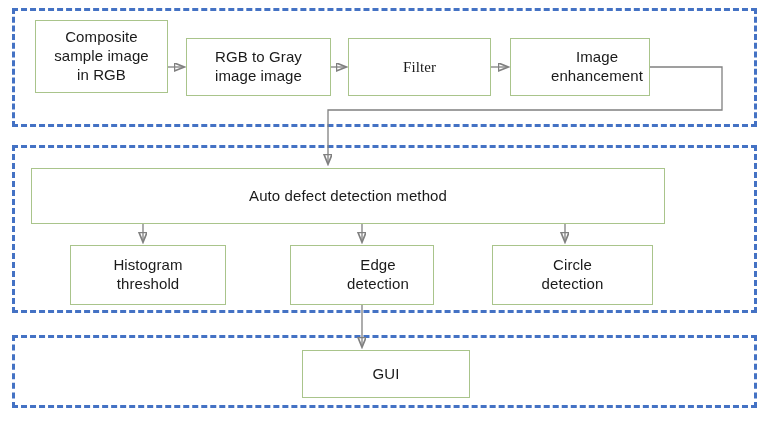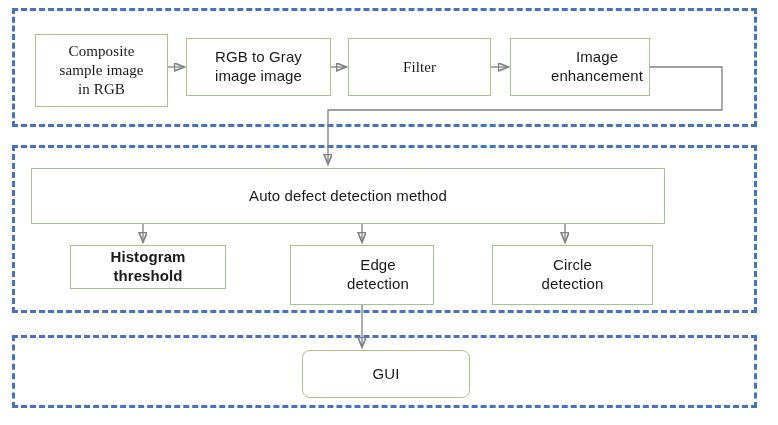--- a/index.html
+++ b/index.html
@@ -84,49 +84,49 @@
 
     <line x1="348" y1="208" x2="348" y2="220"></line>
     <line x1="143" y1="220" x2="565" y2="220"></line>
     <line x1="143" y1="220" x2="143" y2="242" marker-end="url(#arrow)"></line>
     <line x1="362" y1="220" x2="362" y2="242" marker-end="url(#arrow)"></line>
     <line x1="565" y1="220" x2="565" y2="242" marker-end="url(#arrow)"></line>
 
     <line x1="362" y1="305" x2="362" y2="347" marker-end="url(#arrow)"></line>
   </svg>
 
-  <div class="node" style="left:35px; top:34px; width:133px; height:73px;font-family:Liberation Serif, serif;">
+  <div class="node" style="left:35px; top:20px; width:133px; height:73px;">
     <span class="label">Composite
 sample image
 in RGB</span>
   </div>
   <div class="node" style="left:186px; top:38px; width:145px; height:58px;">
     <span class="label">RGB to Gray
 image image</span>
   </div>
   <div class="node" style="left:348px; top:38px; width:143px; height:58px;font-family:Liberation Serif, serif;">
     <span class="label">Filter</span>
   </div>
   <div class="node" style="left:510px; top:38px; width:140px; height:58px;justify-content:flex-end;">
     <span class="label">Image
 enhancement</span>
   </div>
 
   <div class="node" style="left:31px; top:168px; width:634px; height:56px;">
     <span class="label">Auto defect detection method</span>
   </div>
-  <div class="node" style="left:70px; top:245px; width:156px; height:44px;font-weight:bold;">
+  <div class="node" style="left:70px; top:245px; width:156px; height:60px;">
     <span class="label">Histogram
 threshold</span>
   </div>
   <div class="node" style="left:290px; top:245px; width:144px; height:60px;padding-left:38px;">
     <span class="label">Edge detection</span>
   </div>
   <div class="node" style="left:492px; top:245px; width:161px; height:60px;">
     <span class="label">Circle
 detection</span>
   </div>
 
-  <div class="node" style="left:302px; top:350px; width:168px; height:48px;border-radius:8px;">
+  <div class="node" style="left:302px; top:350px; width:168px; height:48px;">
     <span class="label">GUI</span>
   </div>
 
 </div>
 
 </body></html>

